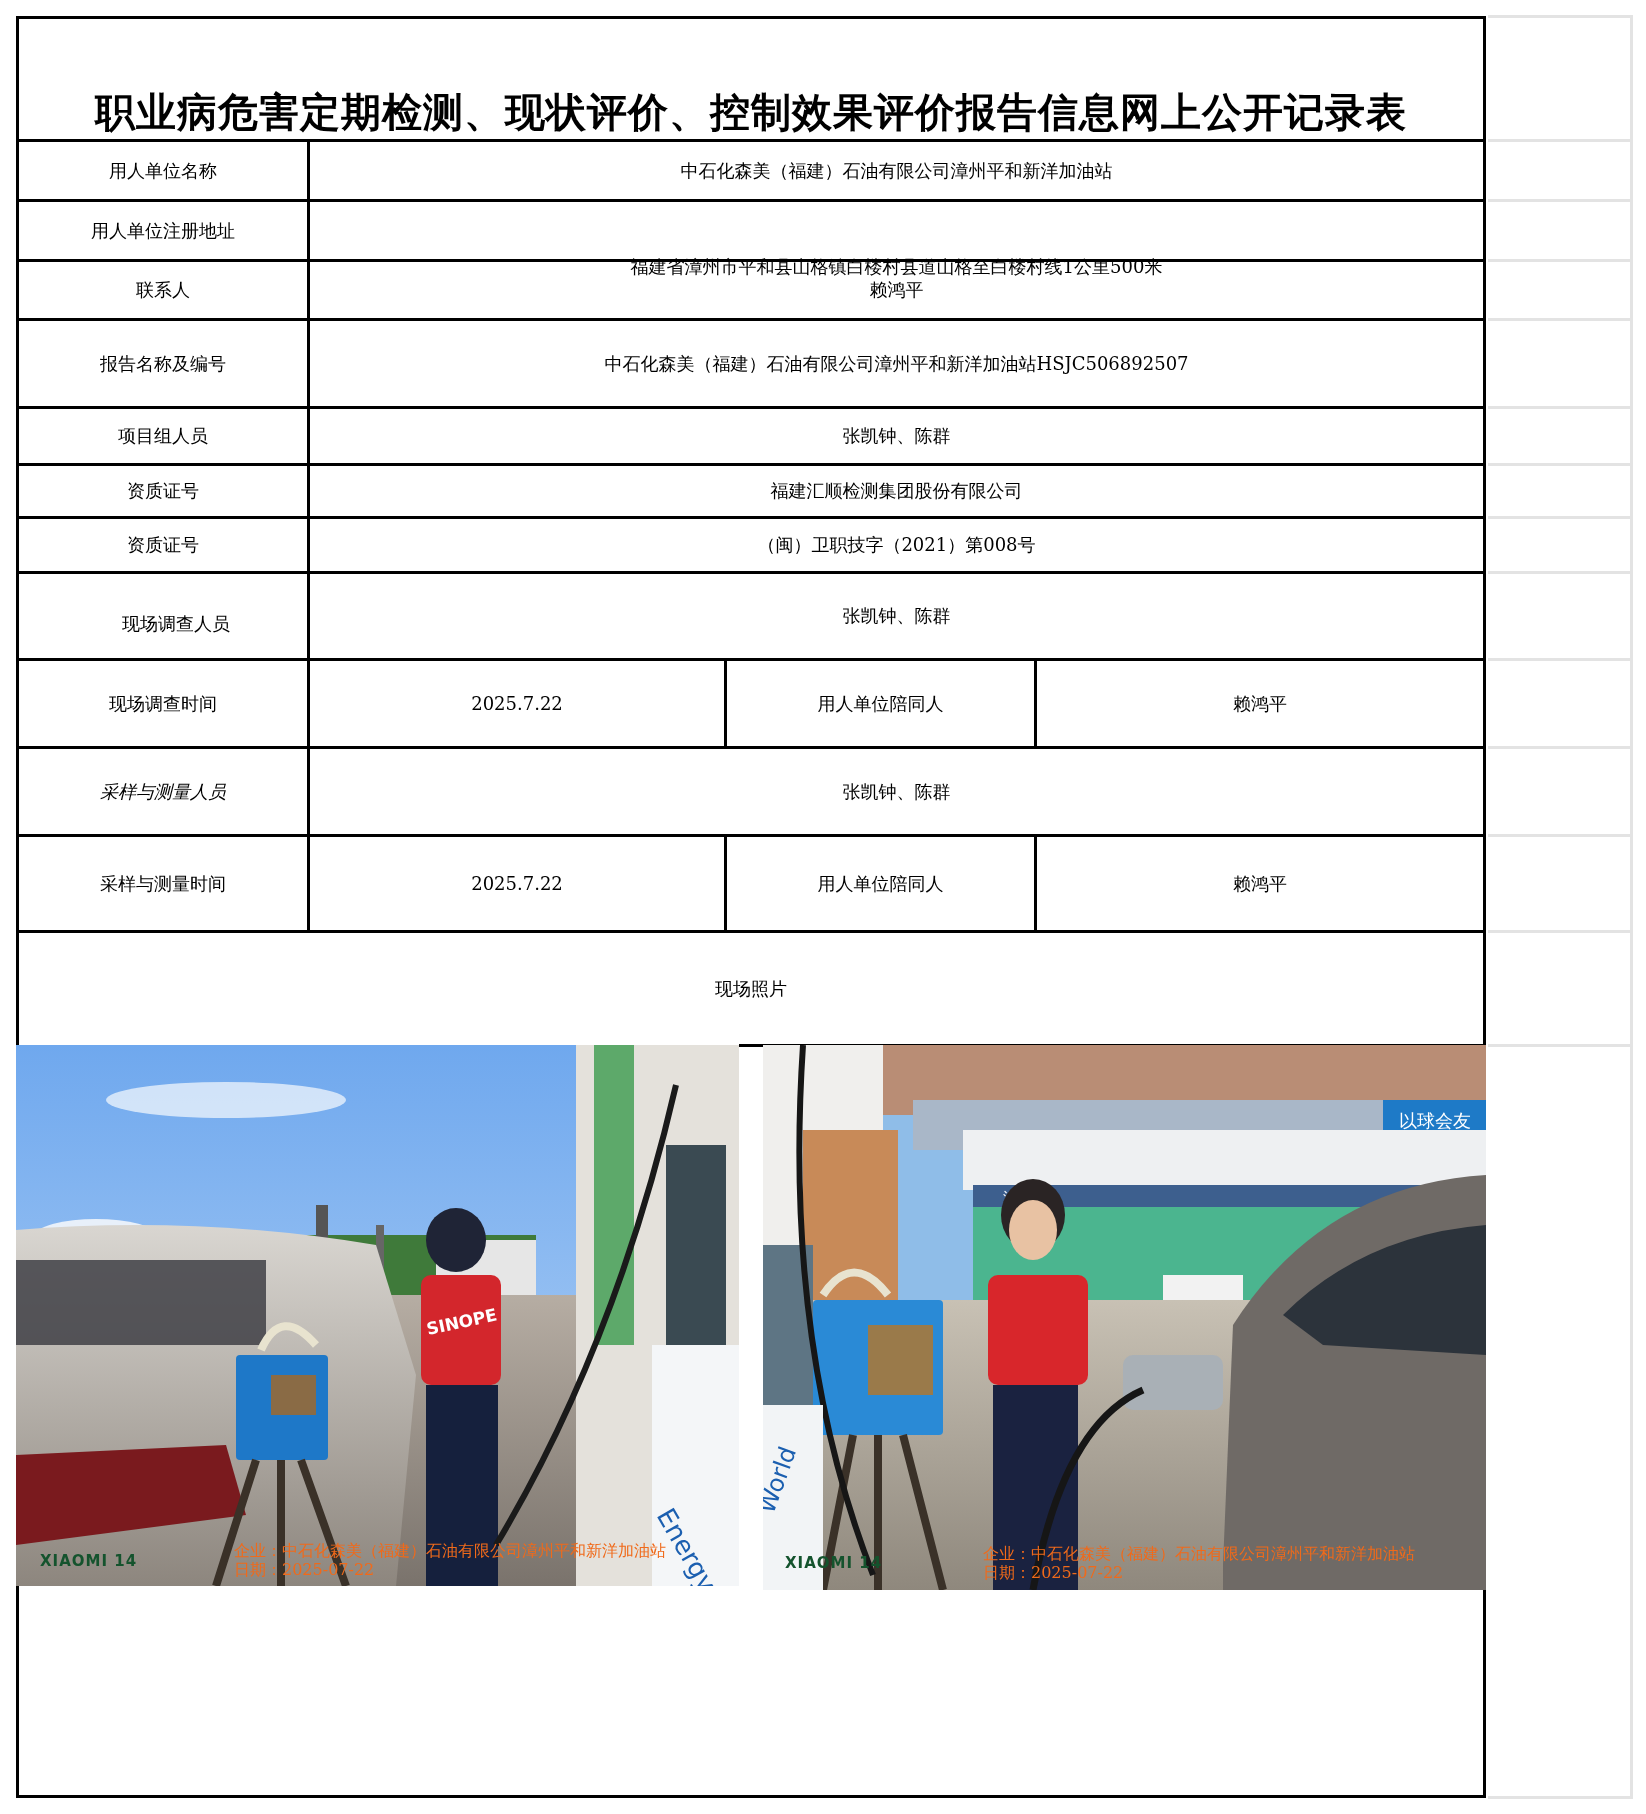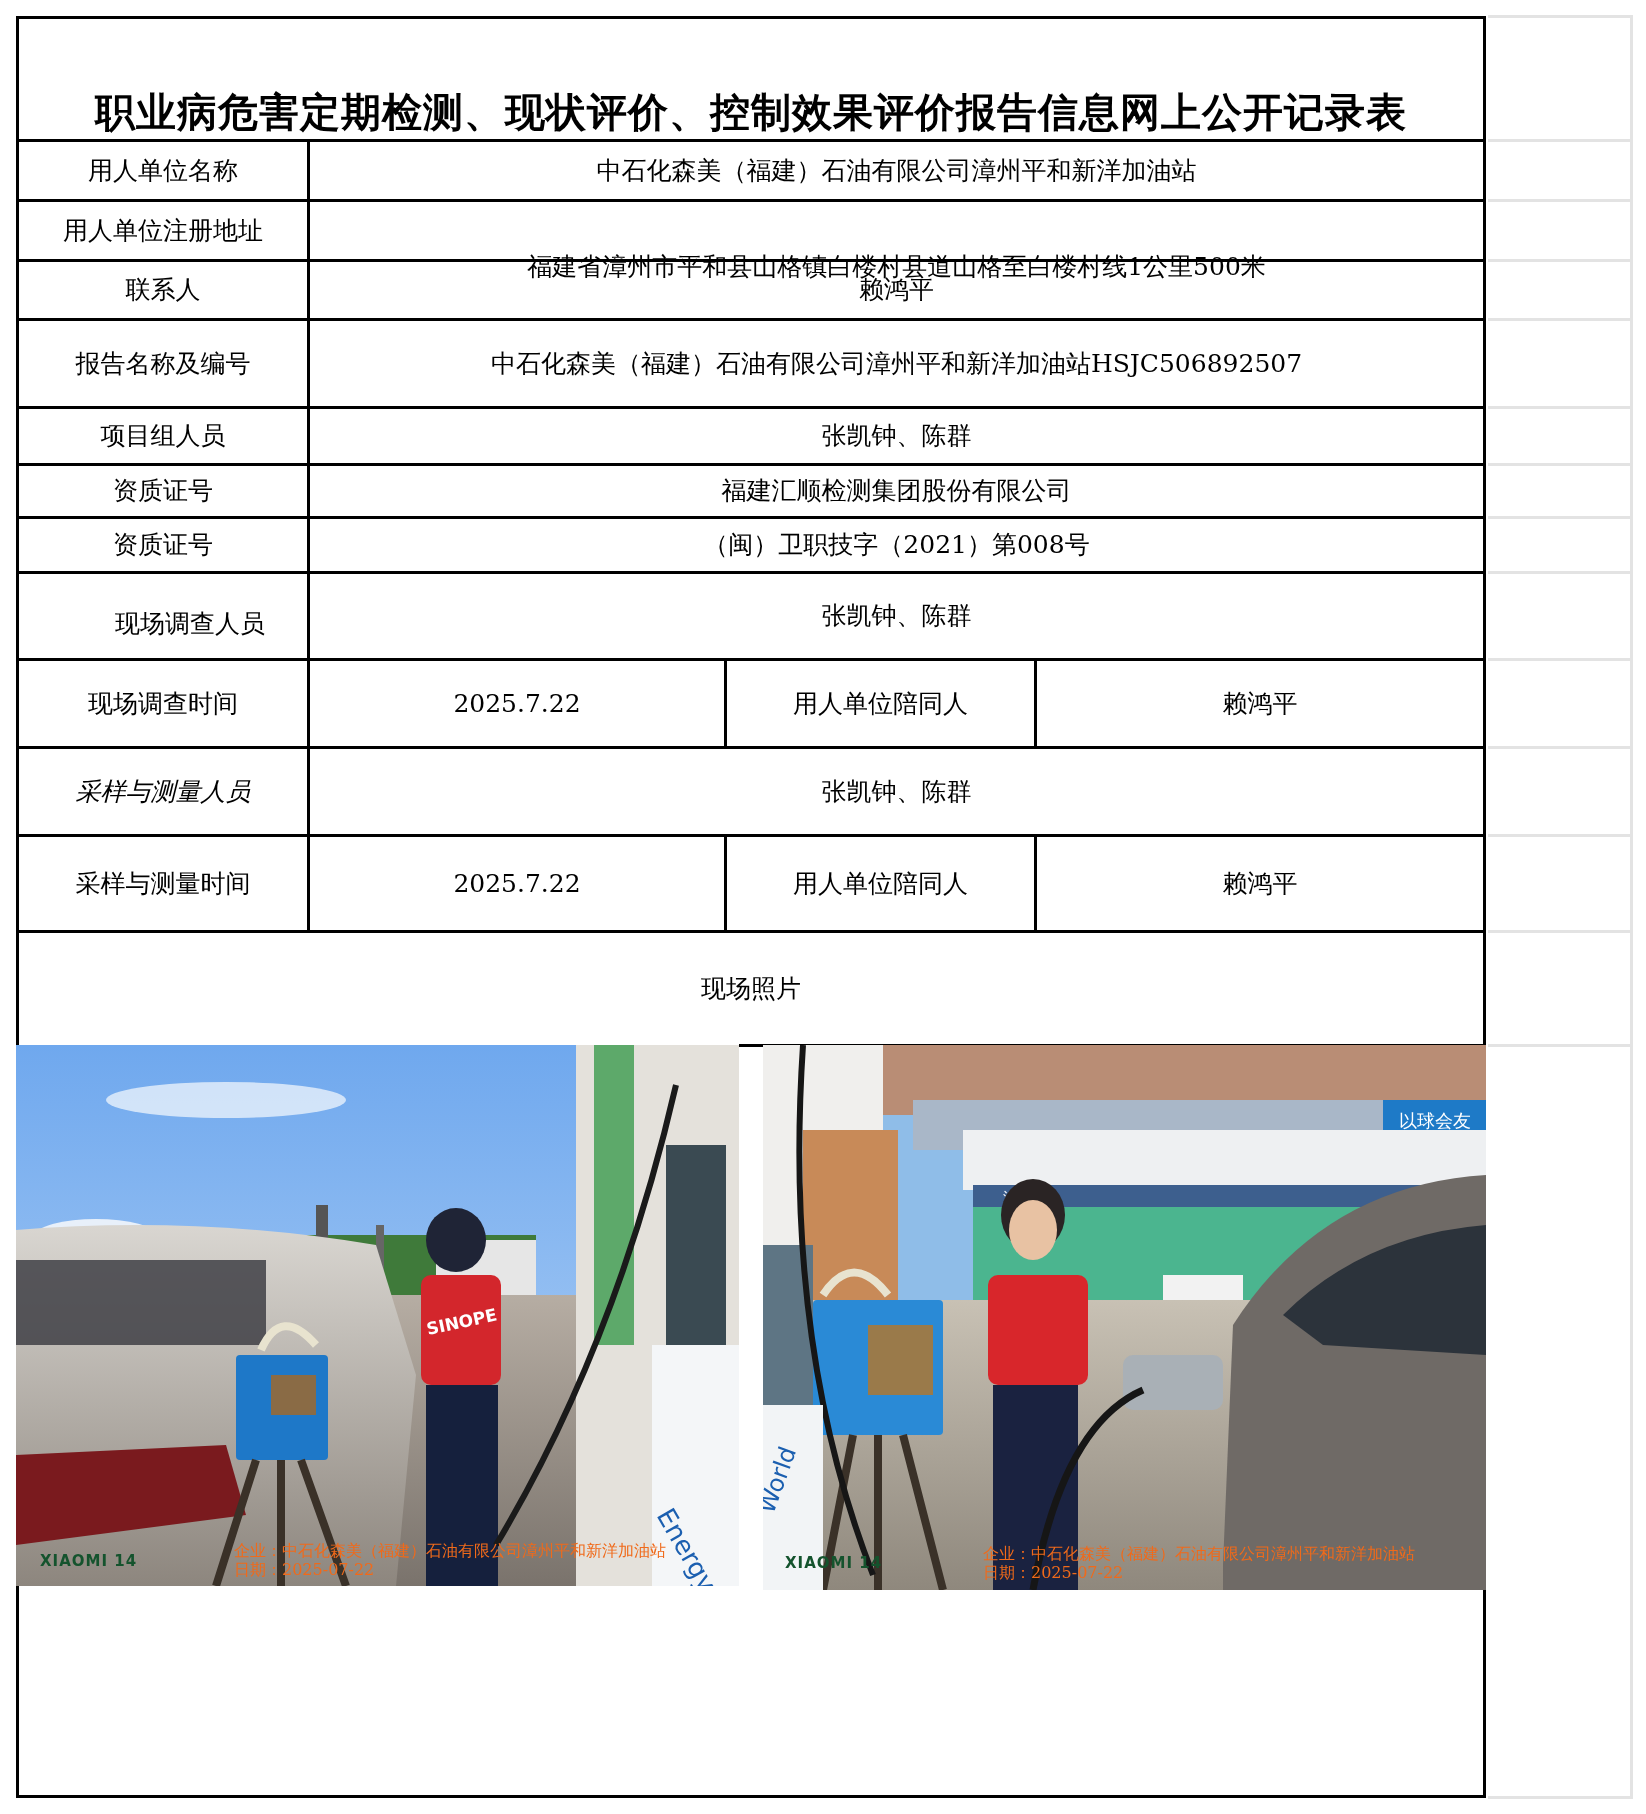--- a/index.html
+++ b/index.html
@@ -3,21 +3,21 @@
 <meta charset="utf-8">
 <style>
   html, body { margin: 0; padding: 0; background: #ffffff; }
   body { width: 1646px; height: 1814px; position: relative; overflow: hidden;
          font-family: "DejaVu Serif", "Liberation Serif", serif; color: #000; }
   .grid-col { position: absolute; left: 1486px; width: 144px; border-right: 3px solid #e3e3e3; }
   .gline { position: absolute; left: 1488px; width: 145px; height: 0; border-top: 3px solid #e3e3e3; }
   .sheet { position: absolute; left: 16px; top: 16px; width: 1470px; height: 1782px;
            border: 3px solid #000; box-sizing: border-box; }
   .cell { position: absolute; box-sizing: border-box; display: flex; align-items: center;
-          justify-content: center; text-align: center; font-size: 25px; line-height: 1.2; }
+          justify-content: center; text-align: center; font-size: 18px; line-height: 1.2; }
   .hline { position: absolute; height: 3px; background: #000; }
   .vline { position: absolute; width: 3px; background: #000; }
   .title { font-size: 40px; font-weight: bold; letter-spacing: 1px; margin-top: 32px; }
   .photo { position: absolute; overflow: hidden; }
   .photo svg { display: block; width: 100%; height: 100%; }
   .wm { position: absolute; color: #f06a1a; font-size: 16px; line-height: 19px;
         font-family: "DejaVu Serif", serif; white-space: nowrap; }
   .brand { position: absolute; color: #14532d; font-family: "DejaVu Sans", sans-serif;
            font-weight: bold; font-size: 15px; letter-spacing: 1px; }
 </style>
@@ -81,21 +81,21 @@
 
 <div class="cell" style="left:19px;top:409px;width:288px;height:54px;">项目组人员</div>
 <div class="cell" style="left:310px;top:409px;width:1173px;height:54px;">张凯钟、陈群</div>
 
 <div class="cell" style="left:19px;top:466px;width:288px;height:50px;">资质证号</div>
 <div class="cell" style="left:310px;top:466px;width:1173px;height:50px;">福建汇顺检测集团股份有限公司</div>
 
 <div class="cell" style="left:19px;top:519px;width:288px;height:52px;">资质证号</div>
 <div class="cell" style="left:310px;top:519px;width:1173px;height:52px;">（闽）卫职技字（2021）第008号</div>
 
-<div class="cell" style="left:34px;top:574px;width:288px;height:100px;padding-left:24px;">现场调查人员</div>
+<div class="cell" style="left:20px;top:574px;width:288px;height:100px;padding-left:24px;">现场调查人员</div>
 <div class="cell" style="left:310px;top:574px;width:1173px;height:84px;">张凯钟、陈群</div>
 
 <div class="cell" style="left:19px;top:661px;width:288px;height:85px;">现场调查时间</div>
 <div class="cell" style="left:310px;top:661px;width:414px;height:85px;">2025.7.22</div>
 <div class="cell" style="left:727px;top:661px;width:307px;height:85px;">用人单位陪同人</div>
 <div class="cell" style="left:1037px;top:661px;width:446px;height:85px;">赖鸿平</div>
 
 <div class="cell" style="left:19px;top:749px;width:288px;height:85px;font-style:italic;">采样与测量人员</div>
 <div class="cell" style="left:310px;top:749px;width:1173px;height:85px;">张凯钟、陈群</div>
 

